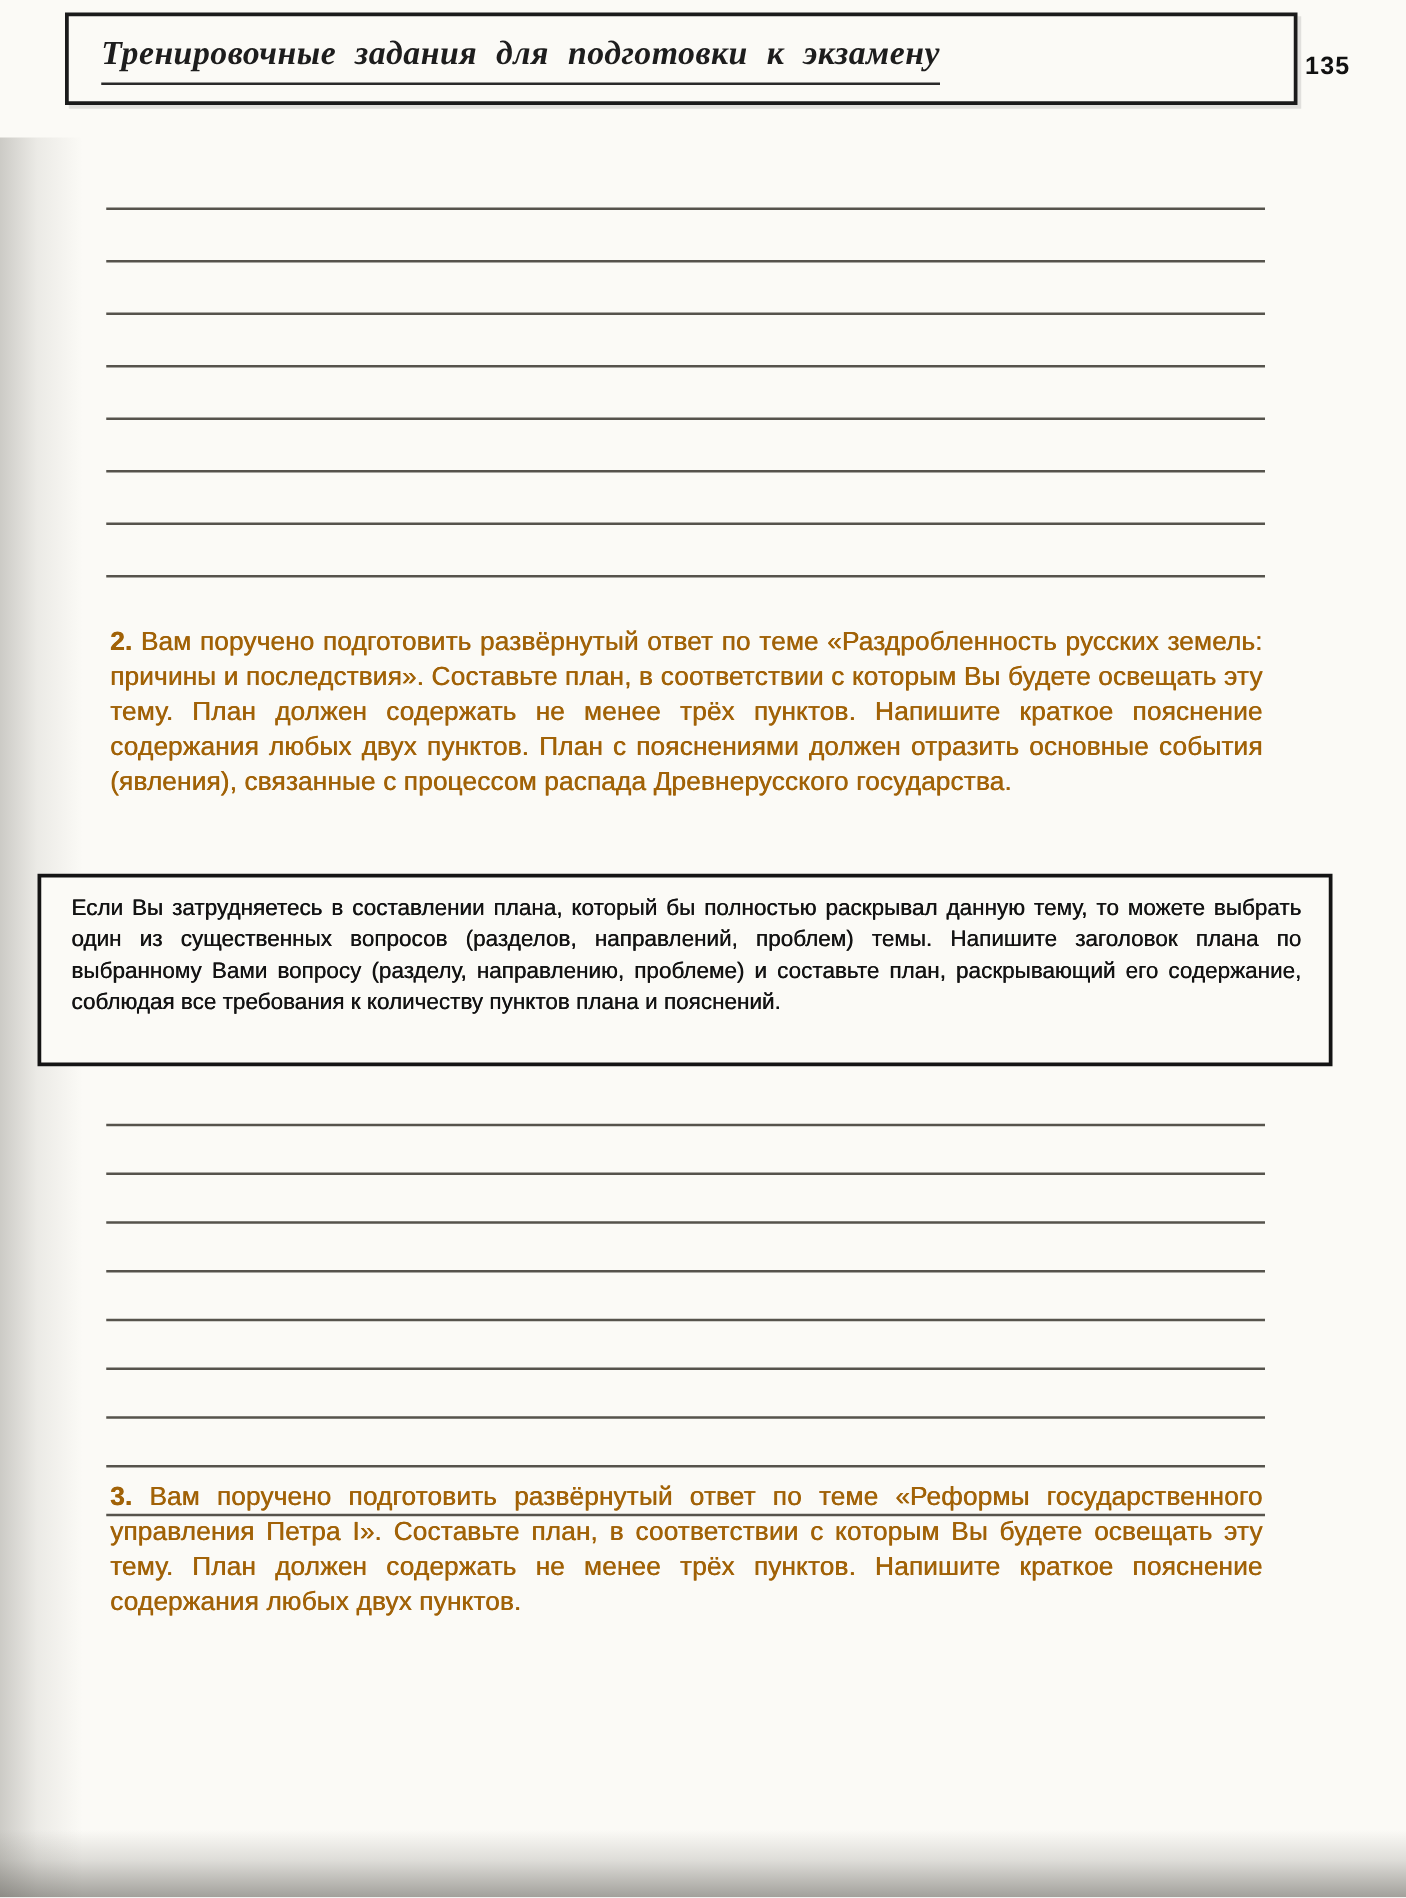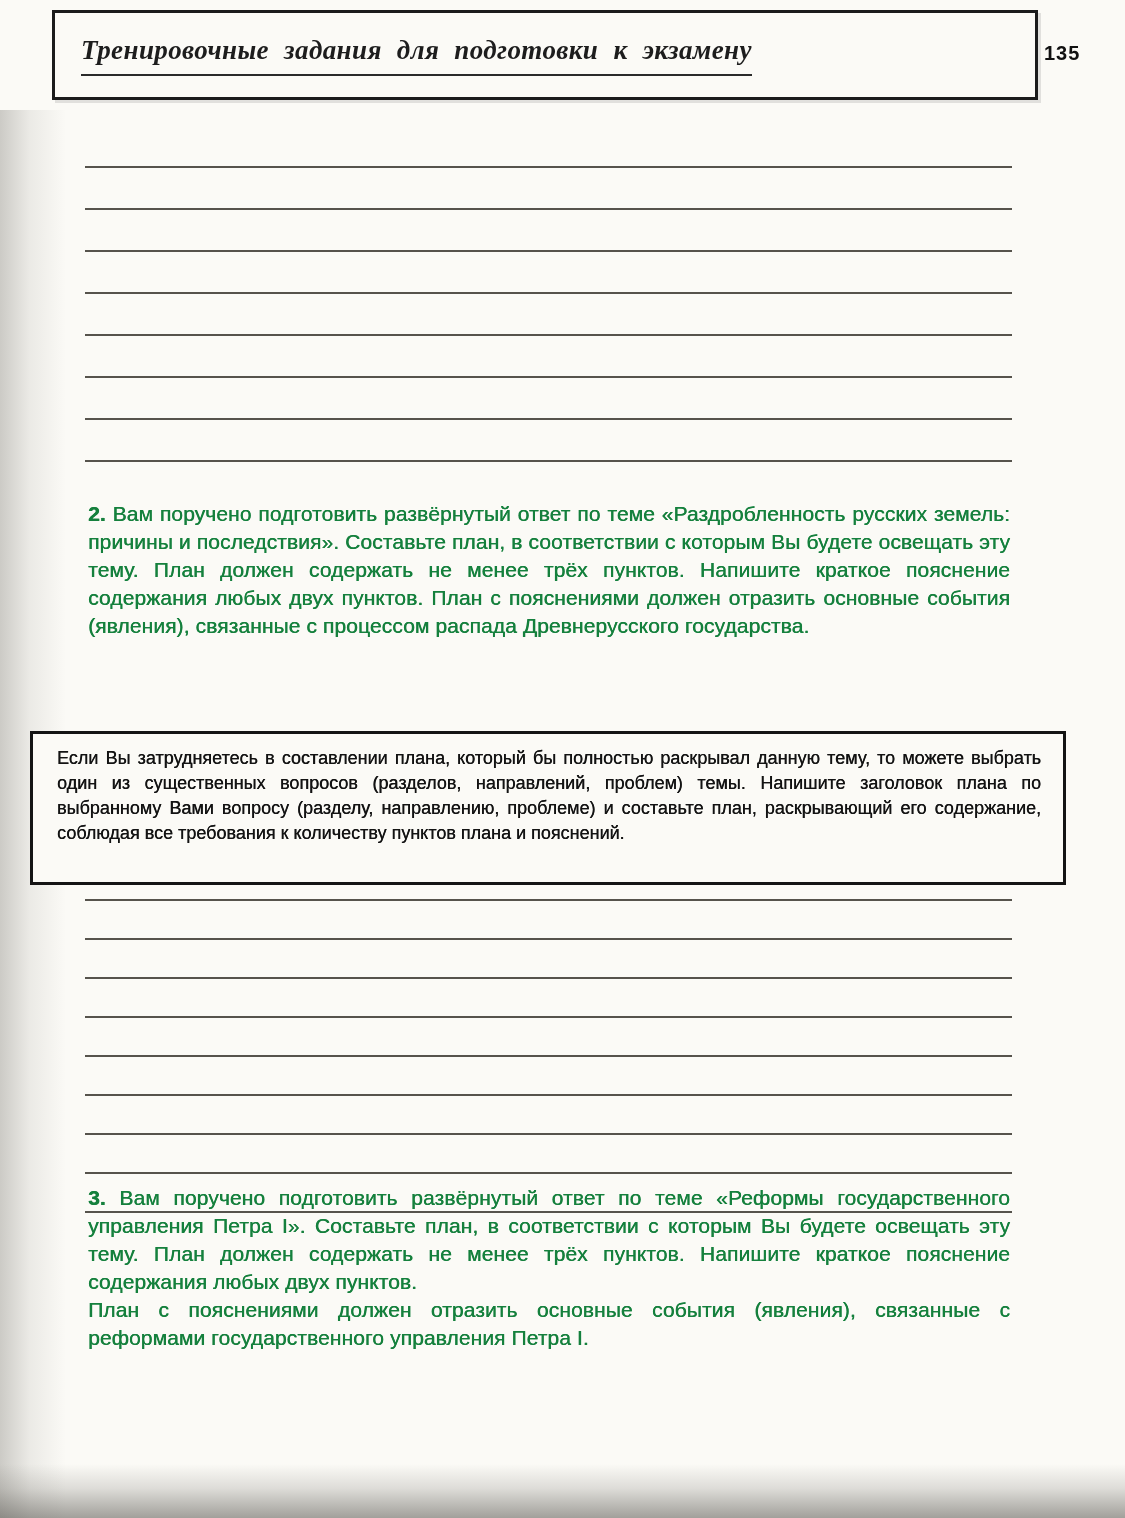--- a/index.html
+++ b/index.html
@@ -22,21 +22,21 @@
     pointer-events: none;
   }
   .scan-bottom {
     position: absolute; left: 0; right: 0; bottom: 0; height: 54px;
     background: linear-gradient(to top, rgba(88,86,80,0.55), rgba(88,86,80,0.18) 55%, rgba(88,86,80,0));
     pointer-events: none;
   }
 
   
   .header-box {
-    position: absolute; left: 52px; top: 10px; width: 986px; height: 90px;
+    position: absolute; left: 52px; top: 10px; width: 986px; height: 74px;
     border: 3px solid #1b1b1b;
     box-shadow: 3px 3px 0 rgba(0,0,0,0.10);
     display: flex; align-items: center;
     padding-left: 26px;
     background: #fbfaf6;
   }
   .header-title {
     font-family: "Liberation Serif", serif;
     font-style: italic;
     font-weight: bold;
@@ -59,38 +59,37 @@
   .lines-2 { top: 862px; }
   .lines-1 .rule { height: 42px; }
   .lines-2 .rule { height: 39px; }
   .rule { border-bottom: 2px solid #56534c; }
 
   
   .task {
     position: absolute; left: 88px; width: 922px;
     font-size: 21px; line-height: 28px;
     text-align: justify;
-    color: #15803d;
+    color: #a16207;
     font-weight: 500;
     text-shadow: 0.4px 0 0 currentColor;
     letter-spacing: 0.1px;
     hyphens: auto;
   }
   .task p { margin: 0; }
   .task .num { font-weight: bold; }
   .task2 { top: 500px; }
   .task3 { top: 1184px; }
 
   
   .hint-box {
     position: absolute; left: 30px; top: 699px; width: 1036px; height: 154px;
     border: 3px solid #141414;
     padding: 12px 22px 12px 24px;
     background: #fbfaf6;
-    margin-top: 32px;
   }
   .hint-text {
     font-size: 18px; line-height: 25px;
     text-align: justify;
     color: #131313;
     font-weight: 500;
     text-shadow: 0.3px 0 0 currentColor;
     hyphens: auto;
   }
 </style>
@@ -133,16 +132,15 @@
       <div class="rule"></div>
       <div class="rule"></div>
       <div class="rule"></div>
       <div class="rule"></div>
       <div class="rule"></div>
       <div class="rule"></div>
     </div>
 
   <div class="task task3">
     <p><span class="num">3.</span> <span>Вам поручено подготовить развёрнутый ответ по теме «Реформы государственного управления Петра I». Составьте план, в соответствии с которым Вы будете освещать эту тему. План должен содержать не менее трёх пунктов. Напишите краткое пояснение содержания любых двух пунктов.</span></p>
-    <p>План с пояснениями должен отразить основные события (явления), связанные с реформами государственного управления Петра I.</p>
   </div>
 
 </div>
 
 </body></html>

